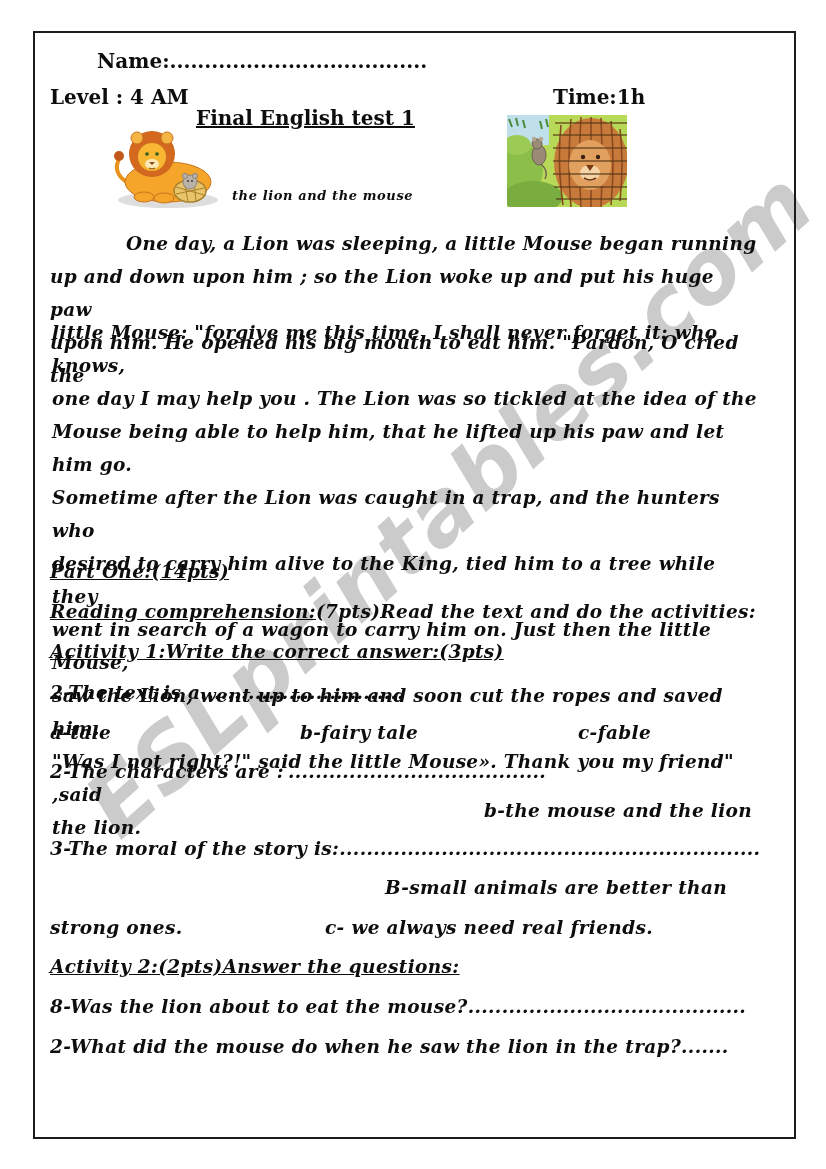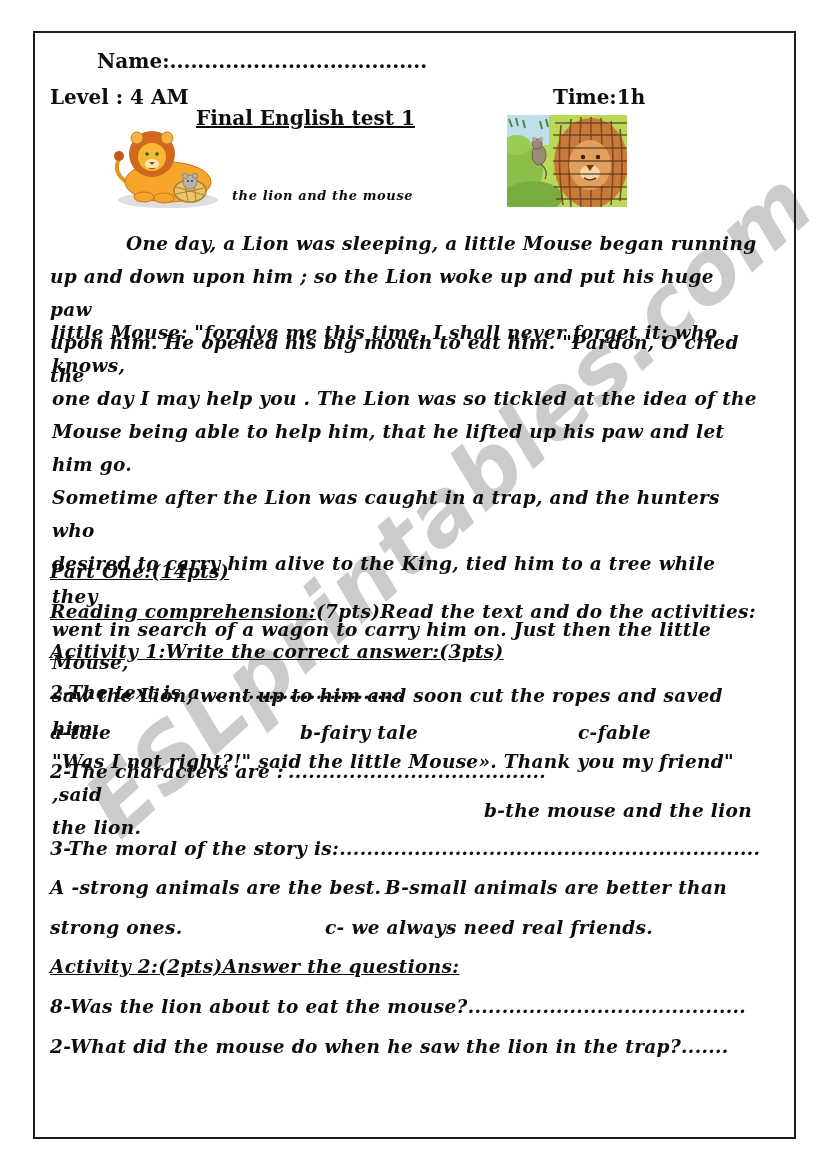--- a/index.html
+++ b/index.html
@@ -123,21 +123,20 @@
   <span class="bi" style="left:238px;">......................................</span>
 </div>
 
 <div class="row" style="left:50px;top:800px;width:712px;">
   <span class="bi" style="left:434px;">b-the mouse and the lion</span>
 </div>
 
 <div class="abs bi" style="left:50px;top:838px;font-style:italic;">3-The moral of the story is:..............................................................</div>
 
 <div class="row" style="left:50px;top:877px;width:712px;">
-  <span class="bi" style="left:0;">A -strong animals are the best.</span>
   <span class="bi" style="left:335px;">B-small animals are better than</span>
 </div>
 <div class="row" style="left:50px;top:917px;width:712px;">
   <span class="bi" style="left:0;">strong ones.</span>
   <span class="bi" style="left:275px;">c- we always need real friends.</span>
 </div>
 
 <div class="abs bi u" style="left:50px;top:956px;">Activity 2:(2pts)Answer the questions:</div>
 <div class="abs bi" style="left:50px;top:996px;">8-Was the lion about to eat the mouse?.........................................</div>
 <div class="abs bi" style="left:50px;top:1036px;">2-What did the mouse do when he saw the lion in the trap?.......</div>

